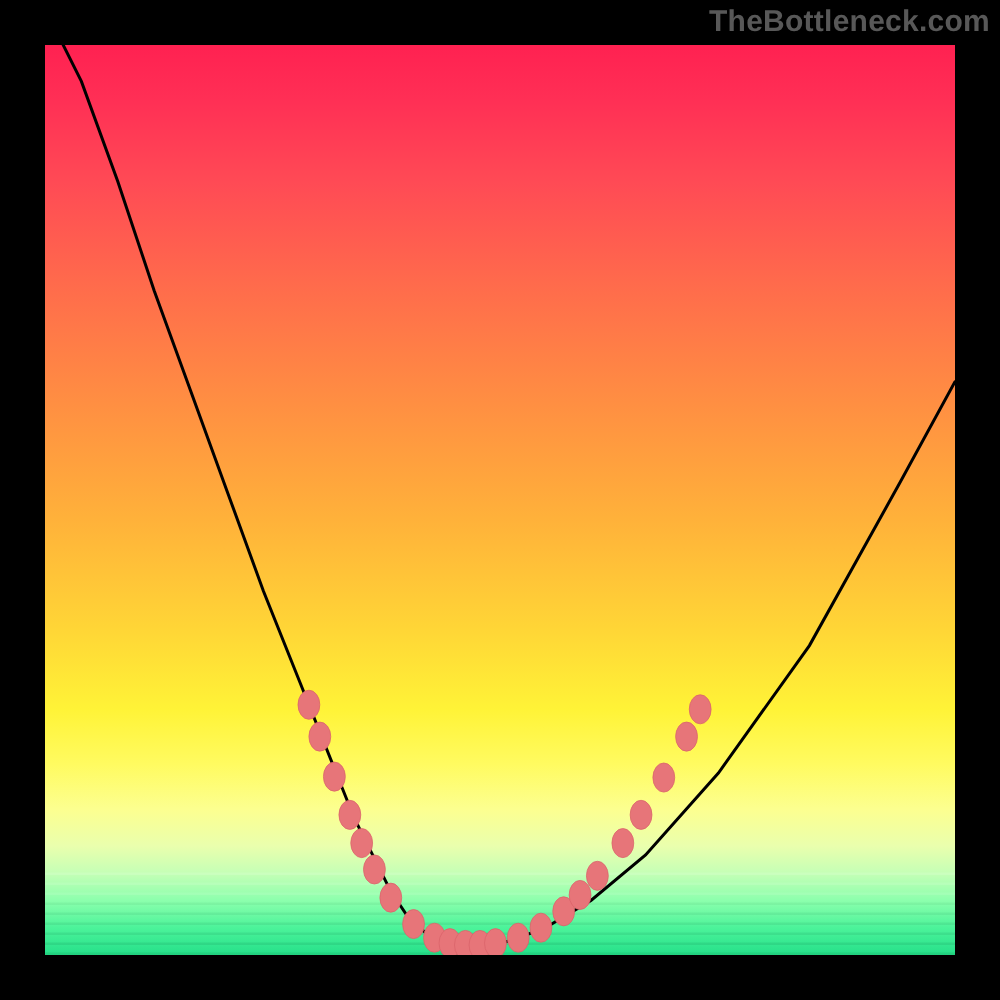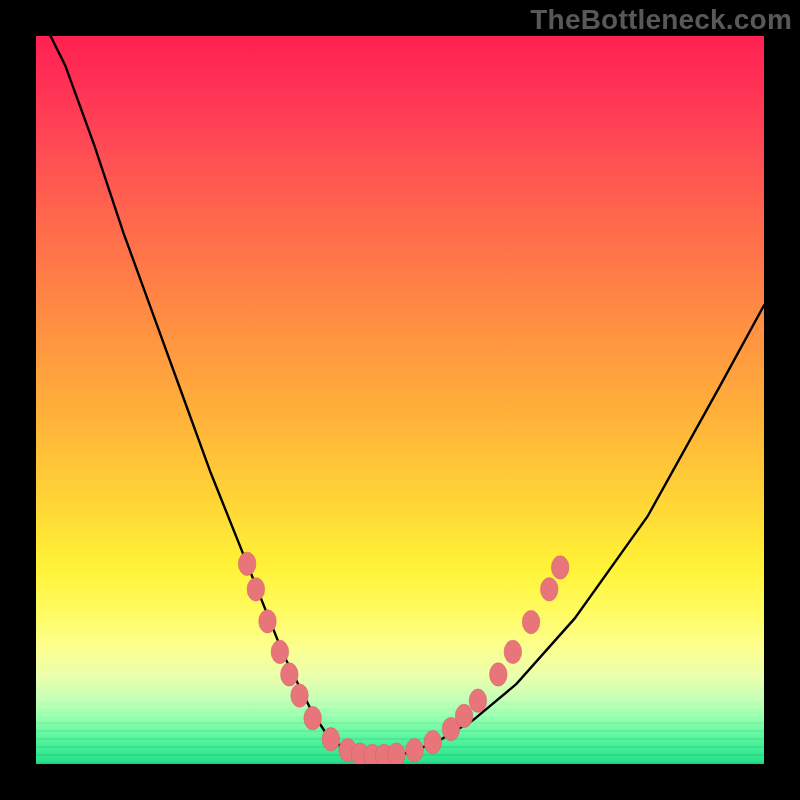--- a/index.html
+++ b/index.html
@@ -14,21 +14,21 @@
   .frame {
     position: relative;
     width: 800px;
     height: 800px;
     background: #000;
   }
   .watermark {
     position: absolute;
     top: 4px;
     right: 8px;
-    font-size: 28px;
+    font-size: 24px;
     font-weight: 600;
     color: #585858;
     letter-spacing: 0.2px;
     user-select: none;
   }
   .plot {
     position: absolute;
     left: 36px;
     top: 36px;
     width: 728px;

